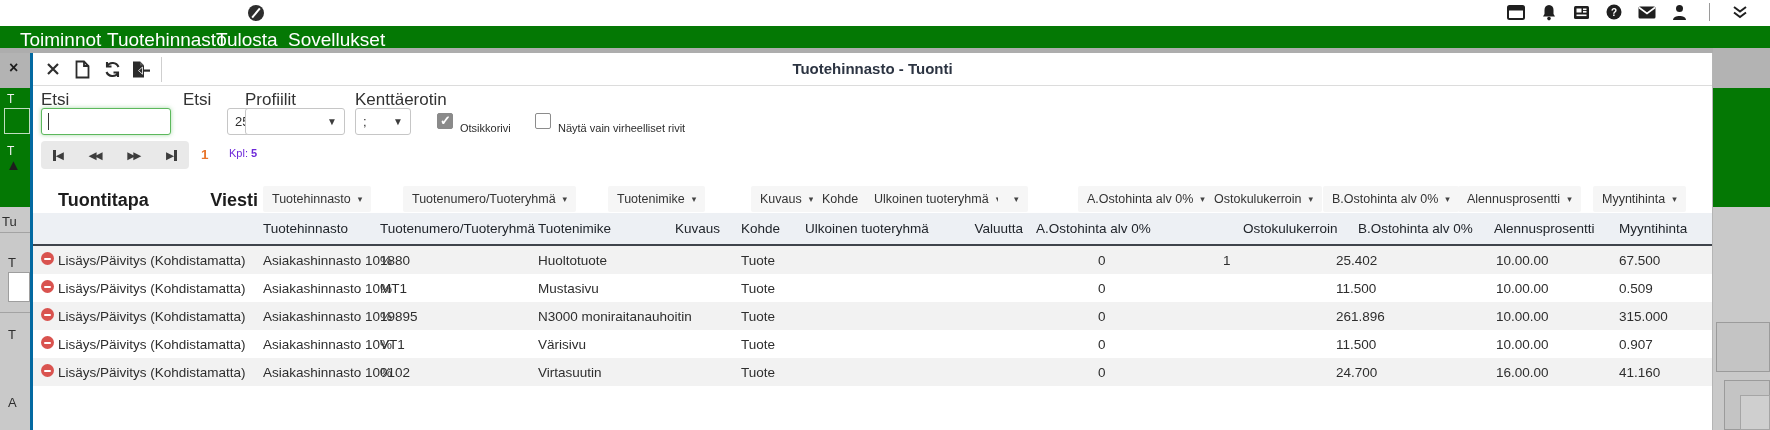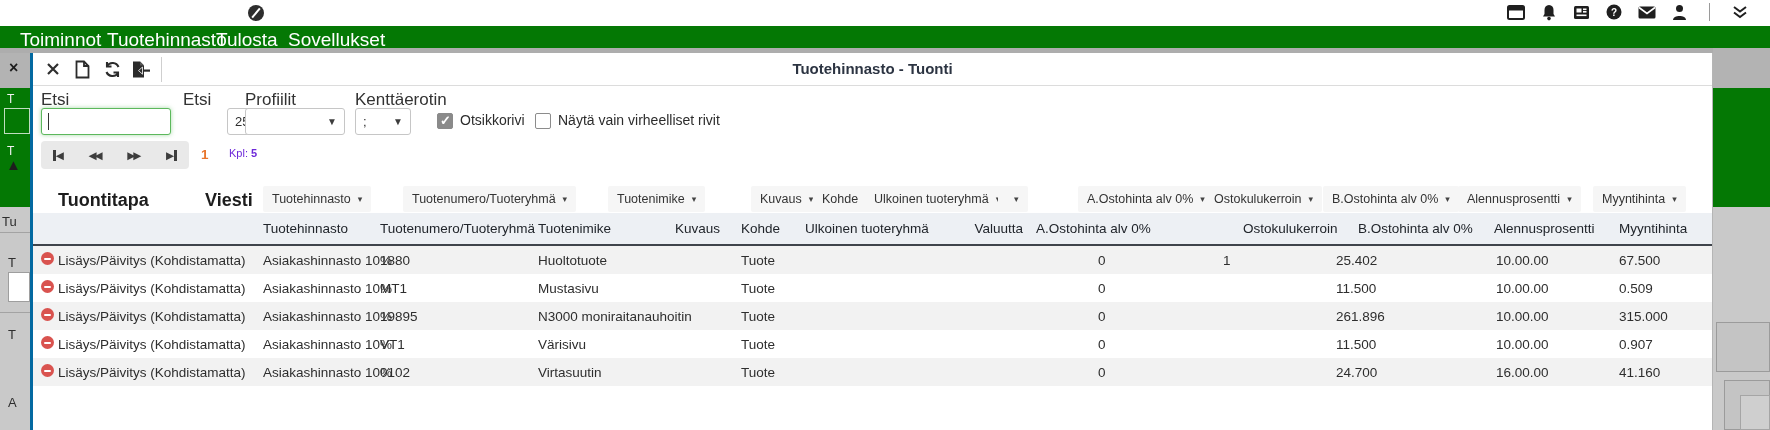--- a/index.html
+++ b/index.html
@@ -48,21 +48,21 @@
   
   .flabel { position:absolute; font-size:17px; color:#333333; }
   .etsi-input { position:absolute; left:8px; top:55px; width:130px; height:27px; border:1px solid #5cb85c; border-radius:3px; box-shadow:0 0 4px rgba(92,184,92,.55); outline:none; font-size:13px; padding:0 6px; font-family:"Liberation Sans",sans-serif; }
   .caret-bar { position:absolute; left:15px; top:60px; width:1px; height:17px; background:#333; }
   .fselect { position:absolute; top:55px; height:27px; border:1px solid #c6c6c6; border-radius:3px; background:#ffffff; font-size:13px; color:#2e2e2e; display:flex; align-items:center; justify-content:space-between; padding:0 7px; cursor:default; }
   .fselect .v { white-space:nowrap; }
   .fselect .car { font-size:10px; color:#3d3d3d; margin-left:8px; }
   .cb { position:absolute; top:60px; width:16px; height:16px; border:1px solid #8c8c8c; border-radius:2px; background:#ffffff; cursor:pointer; }
   .cb.on { background:#8a8a8a; border-color:#8a8a8a; }
   .cb.on::after { content:"\2713"; position:absolute; left:2px; top:-1px; color:#ffffff; font-size:13px; font-weight:700; }
-  .cb-label { position:absolute; top:59px; font-size:14px; color:#2c2c2c;text-align:right; }
+  .cb-label { position:absolute; top:69px; font-size:11px; color:#2c2c2c;text-align:right; }
 
   
   .pager { position:absolute; left:8px; top:88px; width:148px; height:28px; background:#e9e9e9; border-radius:4px; display:flex; align-items:center; justify-content:space-around; }
   .pbtn { display:flex; align-items:center; color:#3d3d3d; font-size:10.5px; cursor:pointer; line-height:1; }
   .pbtn .bar { display:inline-block; width:2.5px; height:11px; background:#3d3d3d; }
   .pbtn .dbl { letter-spacing:-2px; margin-right:2px; }
   .page-num { position:absolute; left:168px; top:94px; font-size:13.5px; font-weight:700; color:#e8762d; }
   .kpl { position:absolute; left:196px; top:94px; font-size:11px; color:#6d28d9;text-align:center; }
   .kpl b { font-weight:700; }
 
@@ -237,21 +237,21 @@
     <span class="pbtn">
         <span class="dbl">▶▶</span>
       </span>
     <span class="pbtn">▶<span class="bar"></span></span>
   </div>
   <span class="page-num">1</span>
   <span class="kpl"><span>Kpl:</span> <b>5</b></span>
 
   <div class="fbtn-row" id="fbtn-row">
     <span class="hdr-strong" style="left:25px;">Tuontitapa</span>
-    <span class="hdr-strong" style="left:172px;width:53px;">Viesti</span>
+    <span class="hdr-strong" style="left:172px;width:53px;text-align:right;">Viesti</span>
   <button class="fbtn" style="left: 230px;">
         <span>Tuotehinnasto</span>
         <span class="car">▾</span>
       </button>
       <button class="fbtn" style="left: 370px;">
         <span>Tuotenumero/Tuoteryhmä</span>
         <span class="car">▾</span>
       </button>
       <button class="fbtn" style="left: 575px;">
         <span>Tuotenimike</span>

